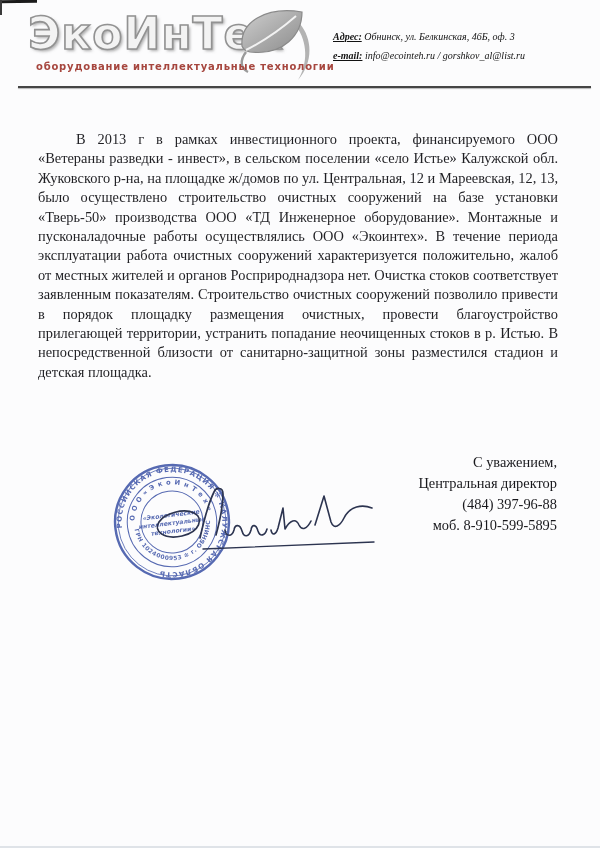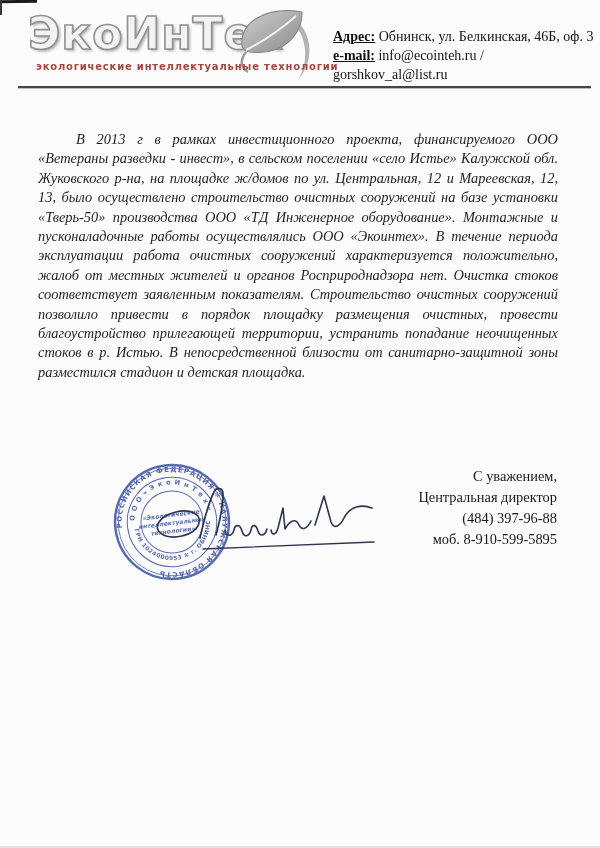--- a/index.html
+++ b/index.html
@@ -29,37 +29,36 @@
     text-shadow:2px 2px 3px rgba(110,110,110,.55), 0 0 1px #9a9a9a;
   }
   .tagline{
     position:absolute;left:36px;top:61px;
     font-family:"DejaVu Sans", sans-serif;font-size:10px;font-weight:600;
     letter-spacing:0.8px;color:var(--tagline-red);
   }
   .leaf-svg{position:absolute;left:236px;top:6px;}
   .contact{
     position:absolute;left:333px;top:27px;width:262px;
-    font-size:14px;line-height:19px;color:#121212;
+    font-size:10px;line-height:19px;color:#121212;font-style:italic;
   }
   .contact .row2{padding-left:17px;}
   .contact .lbl{font-weight:bold;text-decoration:underline;}
   .rule{position:absolute;left:18px;top:86px;width:573px;height:2px;background:#454545;box-shadow:0 1px 1px rgba(80,80,80,.4);}
 
   
   .body-par{
     position:absolute;left:38px;top:130px;width:520px;
     font-size:14.4px;line-height:19.4px;text-align:justify;text-indent:38px;
     color:var(--body-text);
-    font-style:italic;
   }
 
   
   .closing{
-    position:absolute;right:43px;top:466px;width:320px;
+    position:absolute;right:43px;top:452px;width:320px;
     font-size:14.4px;line-height:21px;text-align:right;color:#18181c;
   }
 
   
   .stamp-svg{
     position:absolute;left:111px;top:461px;
     transform:rotate(-7deg);opacity:.88;color:var(--stamp-blue);
   }
   .stamp-svg text{fill:currentColor;font-family:"DejaVu Sans", sans-serif;font-weight:bold;}
   
@@ -88,21 +87,21 @@
 
       <path d="M64 18 C 76 32 78 56 62 74 C 72 58 72 36 60 20 Z" fill="#b3b3b3"></path>
 
       <path d="M6 40 C 4 16 30 0 66 6 C 66 28 48 50 14 46 C 10 45 7 43 6 40 Z" fill="url(#leafGrad)" stroke="#8a8a8a" stroke-width="1.2"></path>
 
       <path d="M10 44 C 26 36 44 24 60 10" fill="none" stroke="#f2f2f2" stroke-width="2"></path>
 
       <path d="M10 46 C 4 54 4 62 12 66" fill="none" stroke="#9a9a9a" stroke-width="2.4"></path>
     </svg>
 
-    <div class="tagline">экологические интеллектуальные технологии</div>
+    <div class="tagline">оборудование интеллектуальные технологии</div>
 
     <div class="contact">
       <div class="row1">
         <span class="lbl">Адрес:</span>
         <span>Обнинск, ул. Белкинская, 46Б, оф. 3</span>
       </div>
       <div class="row3">
         <span class="lbl">e-mail:</span>
         <span>info@ecointeh.ru / gorshkov_al@list.ru</span>
       </div>

